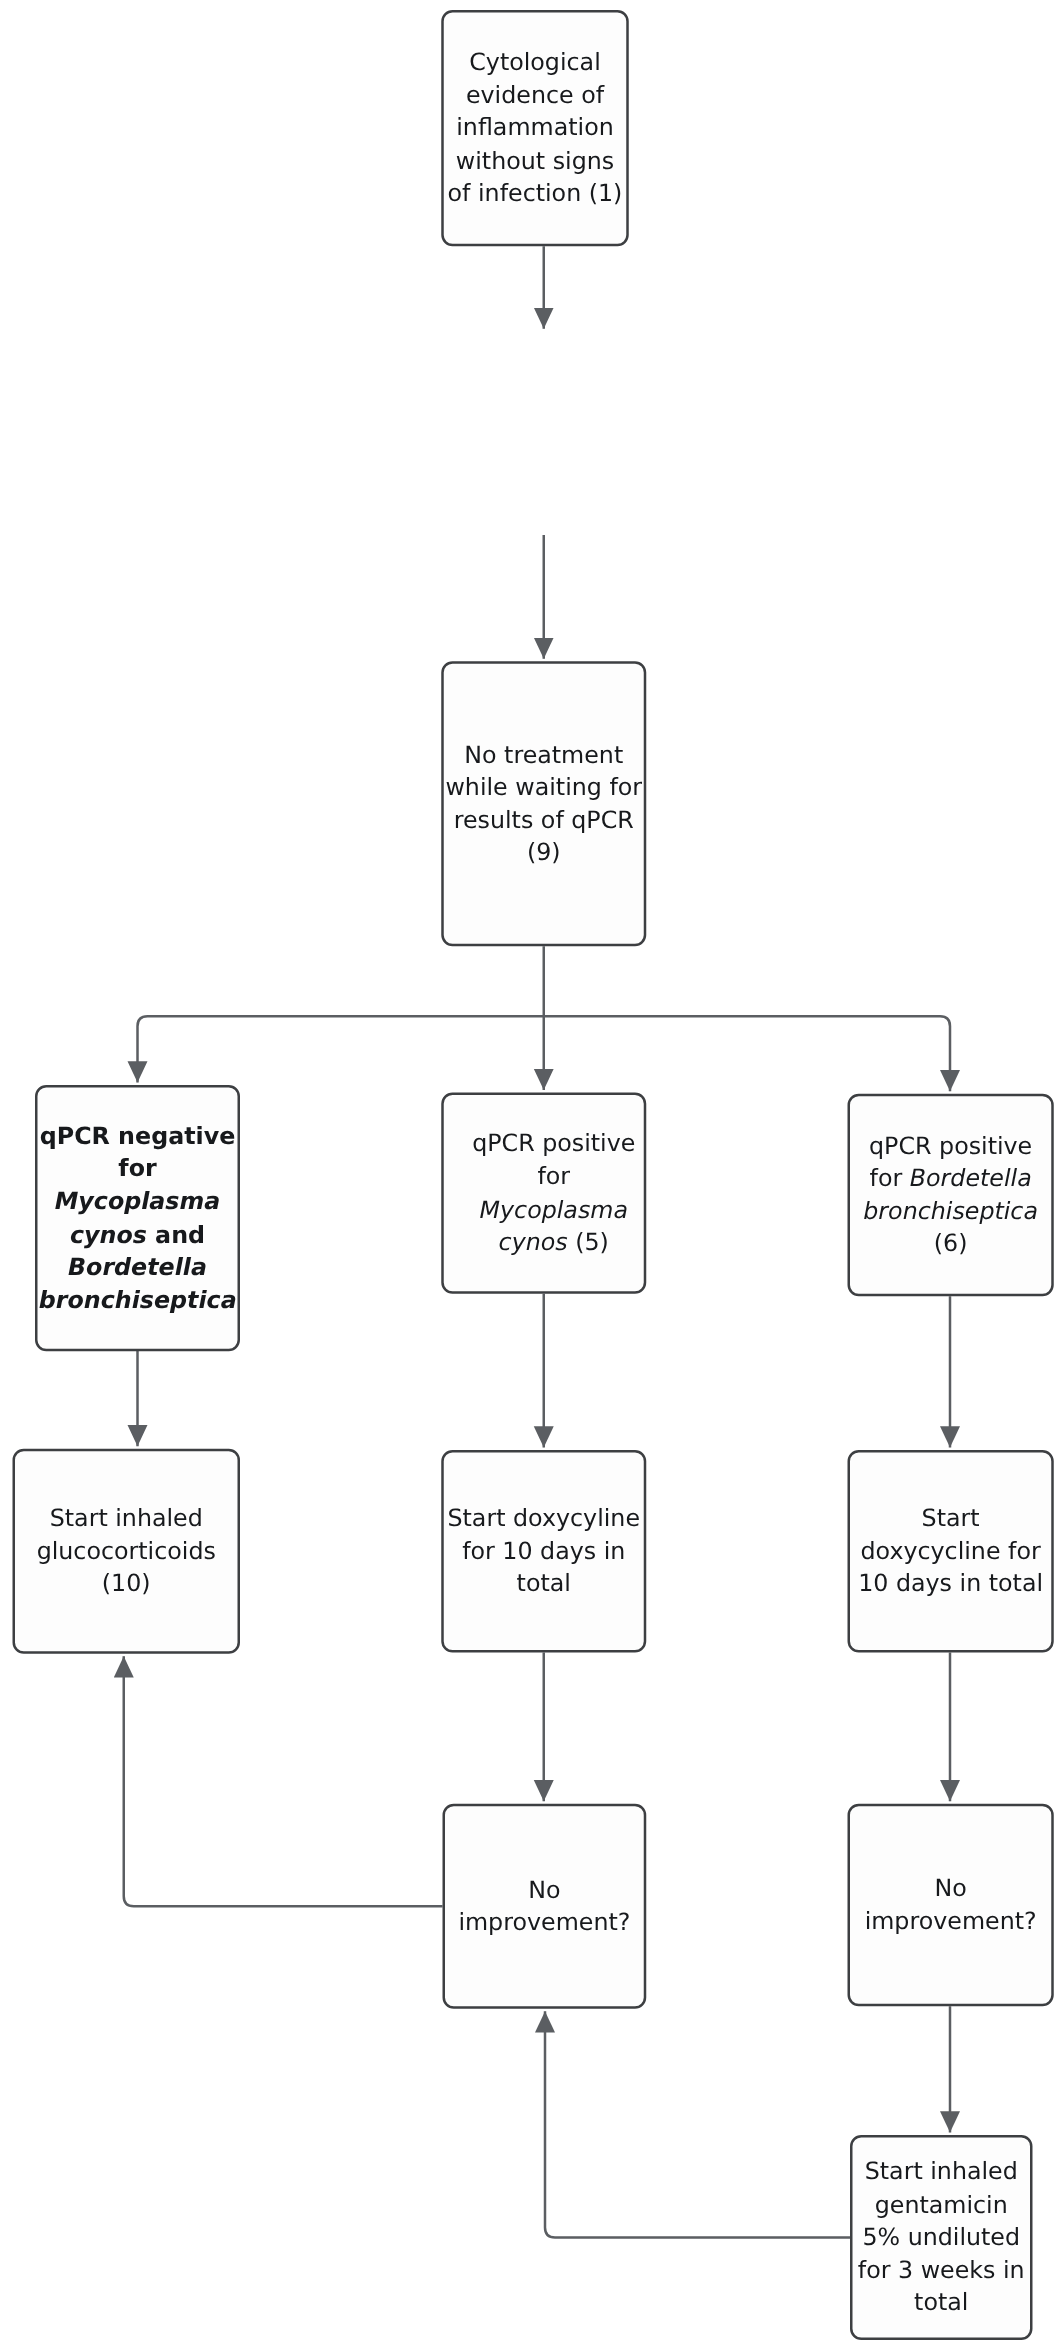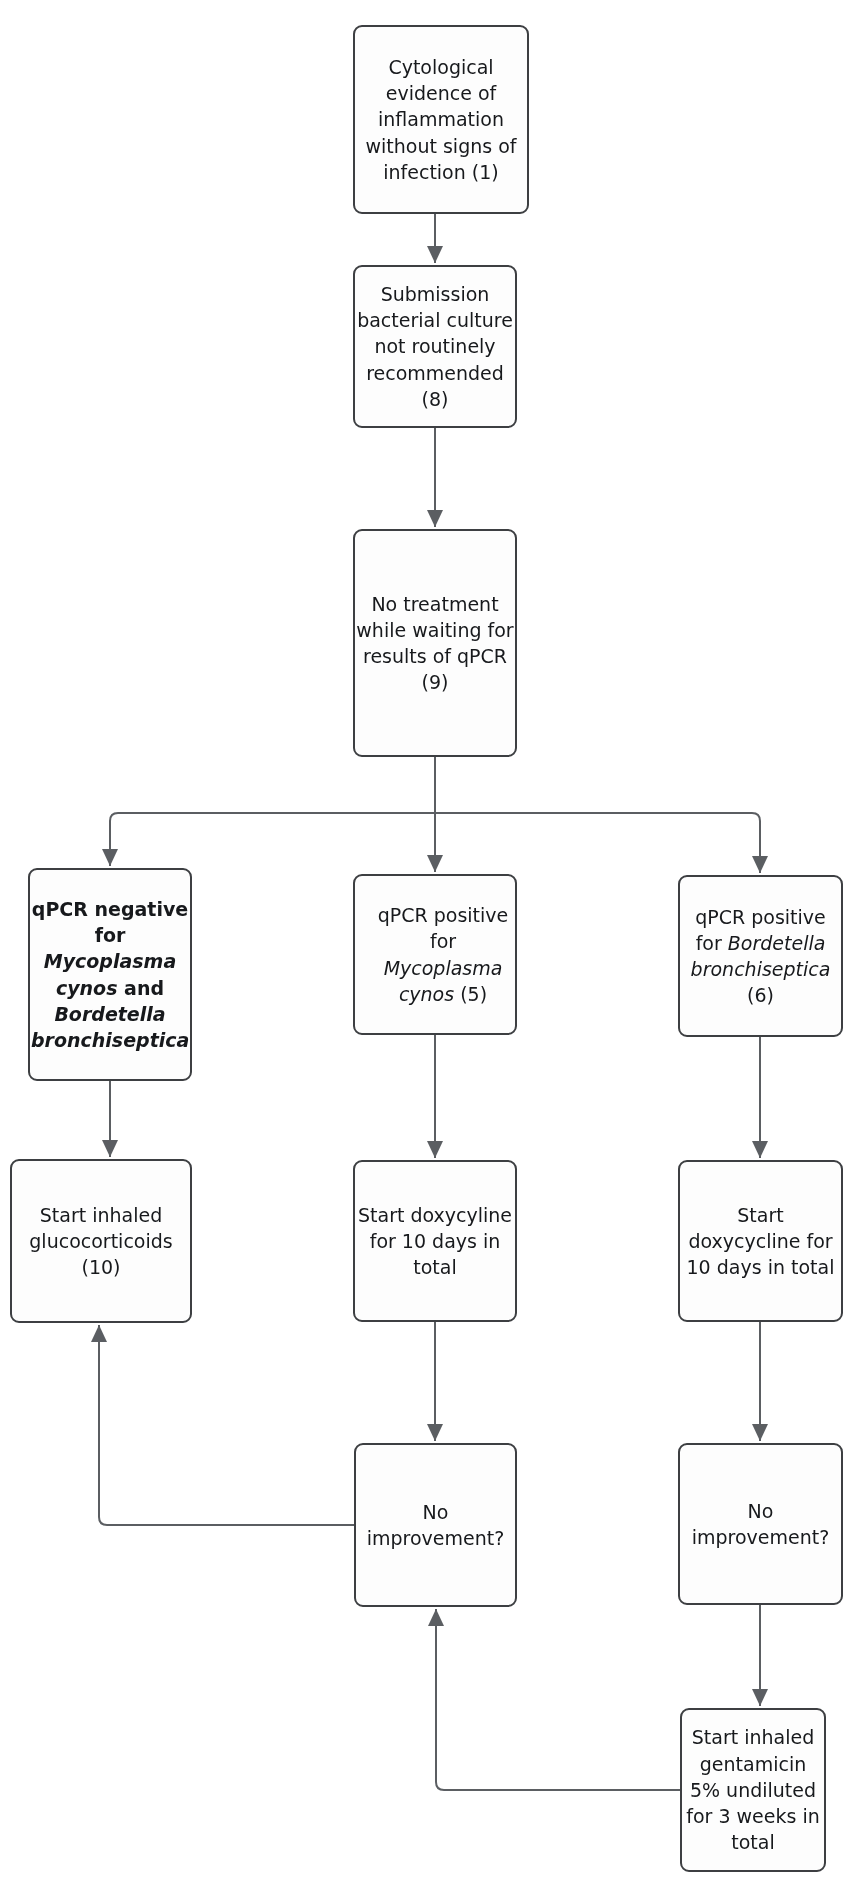--- a/index.html
+++ b/index.html
@@ -65,27 +65,24 @@
     <path class="edge" d="M110 1042 L110 1157" marker-end="url(#arrowhead)"></path>
     <path class="edge" d="M435 1035 L435 1158" marker-end="url(#arrowhead)"></path>
     <path class="edge" d="M760 1037 L760 1158" marker-end="url(#arrowhead)"></path>
     <path class="edge" d="M435 1322 L435 1441" marker-end="url(#arrowhead)"></path>
     <path class="edge" d="M760 1322 L760 1441" marker-end="url(#arrowhead)"></path>
     <path class="edge" d="M760 1605 L760 1706" marker-end="url(#arrowhead)"></path>
     <path class="edge" d="M354 1525 L107 1525 Q99 1525 99 1517 L99 1325" marker-end="url(#arrowhead)"></path>
     <path class="edge" d="M680 1790 L444 1790 Q436 1790 436 1782 L436 1609" marker-end="url(#arrowhead)"></path>
   </svg>
 
-  <div class="node" style="left:353px; top:25px; width:176px; height:189px;justify-content:center;">
+  <div class="node" style="left:353px; top:8px; width:150px; height:189px;justify-content:center;">
     <span class="txt">Cytological evidence of inflammation without signs of infection (1)</span>
   </div>
 
-  <div class="node" style="left:353px; top:265px; width:164px; height:163px;">
-    <span class="txt">Submission bacterial culture not routinely recommended (8)</span>
-  </div>
 
   <div class="node" style="left:353px; top:529px; width:164px; height:228px;">
     <span class="txt">No treatment while waiting for results of qPCR (9)</span>
   </div>
 
   <div class="node" style="left:28px; top:868px; width:164px; height:213px;font-weight:bold;">
     <span class="txt"><span>qPCR negative for </span><em>Mycoplasma cynos</em><span> and </span><em>Bordetella bronchiseptica</em></span>
   </div>
 
   <div class="node" style="left:353px; top:874px; width:164px; height:161px;padding-left:17px;">

